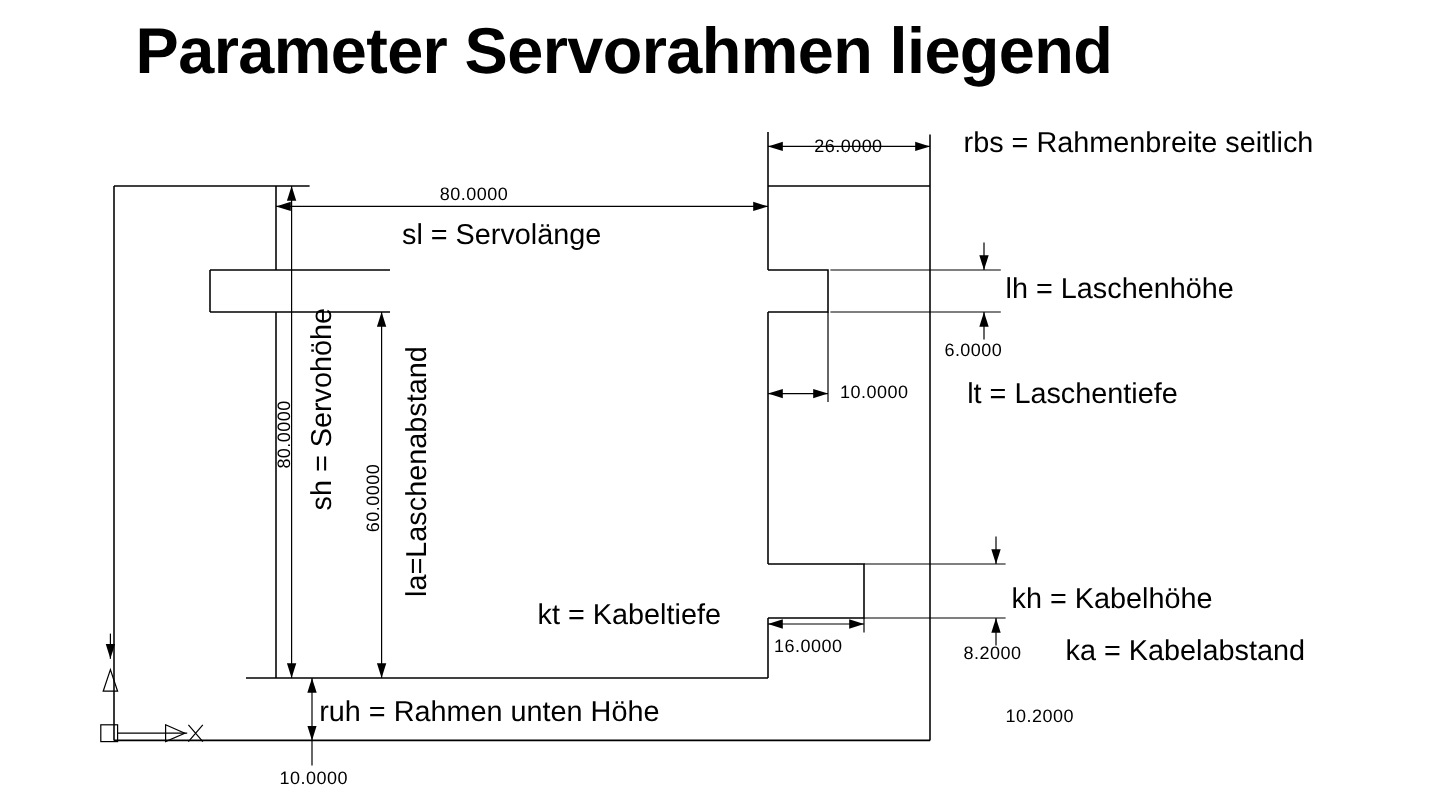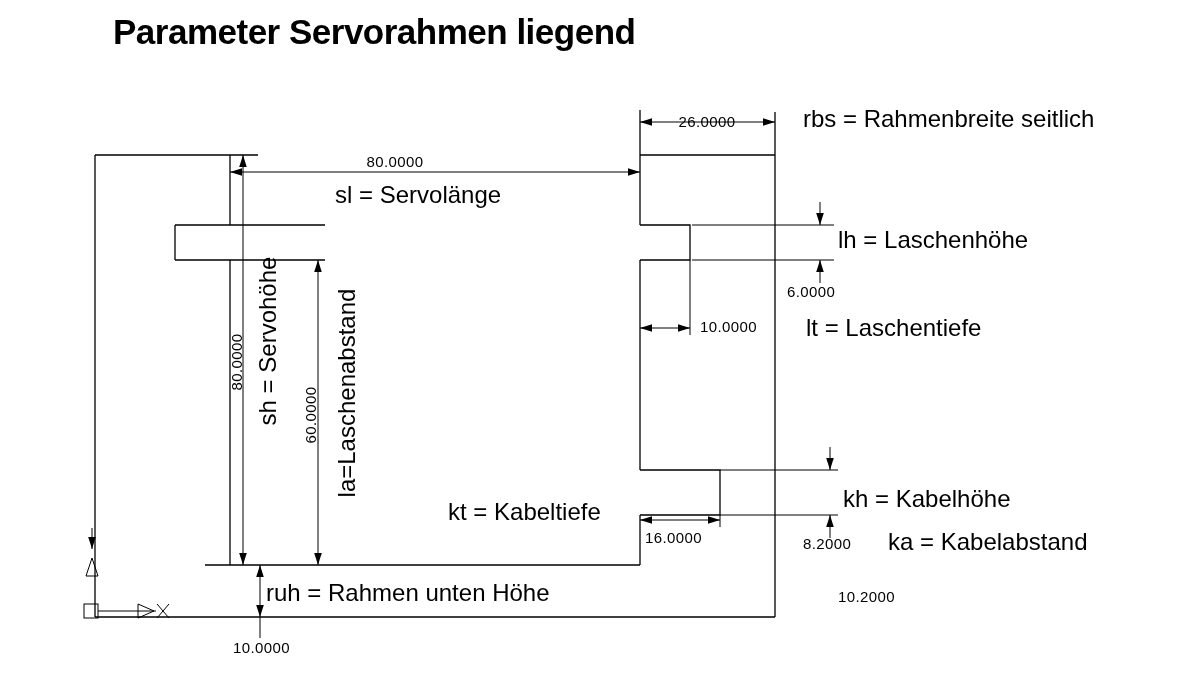--- a/index.html
+++ b/index.html
@@ -1,18 +1,18 @@
 <!DOCTYPE html>
 <html><head>
 <meta charset="utf-8">
 <style>
   html,body{margin:0;padding:0;background:#ffffff;}
   .canvas{position:relative;width:1195px;height:674px;background:#ffffff;overflow:hidden;
           font-family:"Liberation Sans",sans-serif;}
-  .title{position:absolute;left:113px;top:12px;font-size:35px;font-weight:bold;color:#000;
+  .title{position:absolute;left:113px;top:12px;font-size:54px;font-weight:bold;color:#000;
          letter-spacing:-0.5px;white-space:nowrap;}
   svg{position:absolute;left:0;top:0;}
   .edge{stroke:#000;stroke-width:1.3;fill:none;}
   .thin{stroke:#000;stroke-width:1;fill:none;}
   .dimline{stroke:#000;stroke-width:1;fill:none;}
   .dimtext{font-family:"Liberation Sans",sans-serif;font-size:15px;fill:#000;letter-spacing:0.4px;}
   .labeltext{font-family:"Liberation Sans",sans-serif;font-size:24px;fill:#000;}
 </style>
 </head>
 <body>

